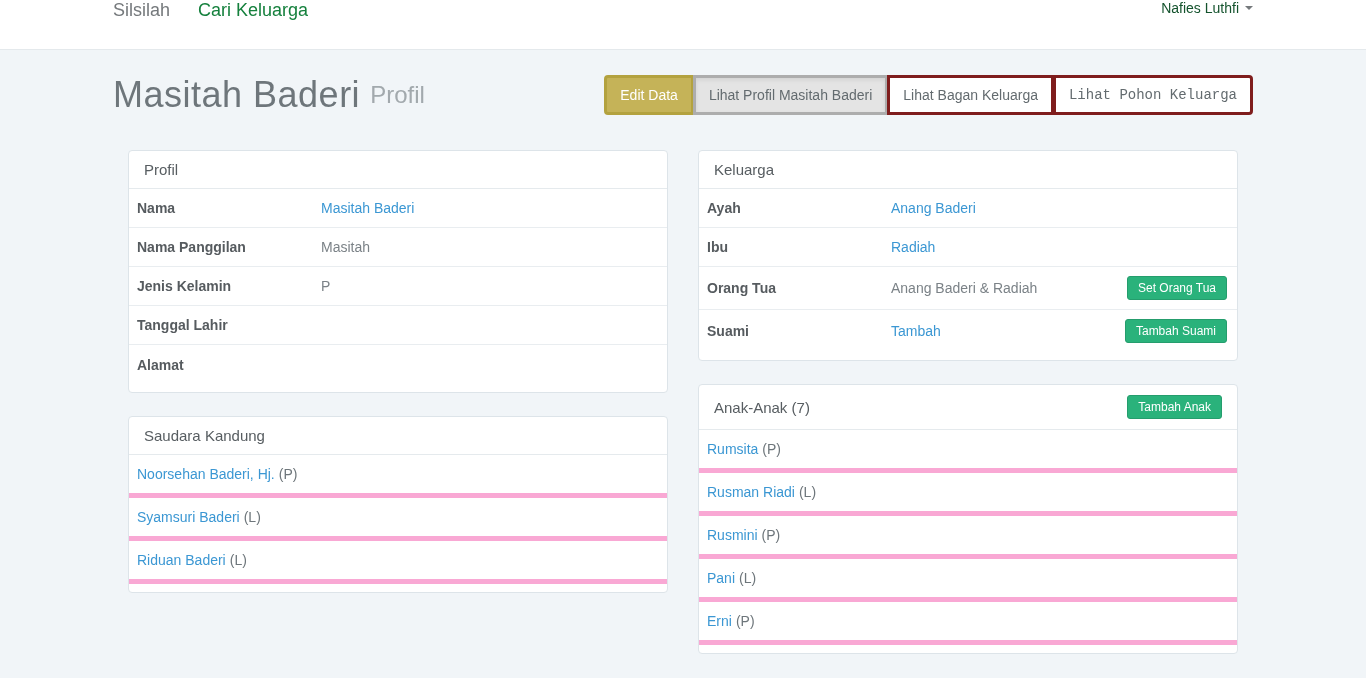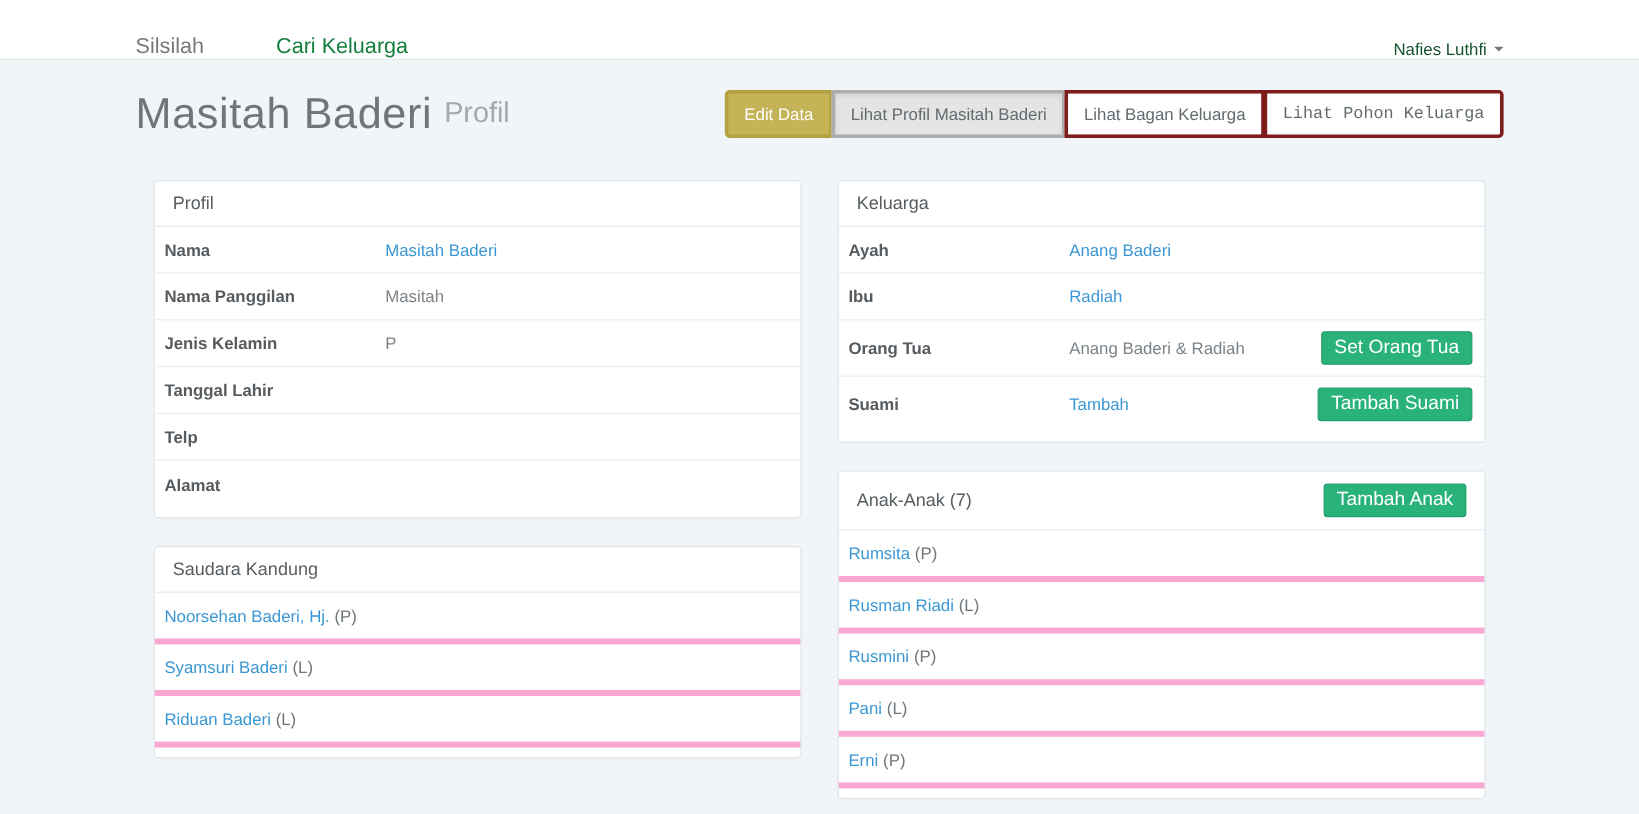--- a/index.html
+++ b/index.html
@@ -16,21 +16,21 @@
   .navbar {
     height: 50px;
     background: #ffffff;
     border-bottom: 1px solid #e4e9ec;
   }
   .container {
     width: 1170px;
     margin: 0 auto;
     padding: 0 15px;
   }
-  .navbar .container { display: flex; align-items: flex-end; height: 100%; gap: 32px; }
+  .navbar .container { display: flex; align-items: flex-start; height: 100%; }
   .brand { font-size: 18px; color: #75797c; margin-right: 28px; cursor: pointer; }
   .nav-link { font-size: 18px; color: #15803d; cursor: pointer; }
   .nav-right { margin-left: auto; display: flex; align-items: center; color: #14532d; cursor: pointer; }
   .caret {
     display: inline-block; margin-left: 6px;
     width: 0; height: 0;
     border-left: 4px solid transparent;
     border-right: 4px solid transparent;
     border-top: 4px solid #75797c;
   }
@@ -92,21 +92,21 @@
   .ilabel { width: 184px; font-weight: bold; color: #565b5f; flex-shrink: 0; }
   .ival { flex: 1; color: #7b8287; }
   .link { color: #3b97d3; cursor: pointer; }
   .gender { color: #6e767b; margin-left: 4px; }
 
   .btn-green {
     background: #2ab27b;
     border: 1px solid #259d6d;
     border-radius: 3px;
     color: #ffffff;
-    font-size: 16px;
+    font-size: 12px;
     padding: 4px 10px;
     cursor: pointer;
     white-space: nowrap;
   }
   .row-action { margin-left: auto; margin-right: 2px; }
 
   .list-row {
     padding: 11px 8px;
     border-bottom: 5px solid #f9a8d4;
     min-height: 43px;
@@ -158,24 +158,20 @@
           </div>
           <div class="irow">
             <div class="ilabel">Jenis Kelamin</div>
             <div class="ival">P</div>
           </div>
           <div class="irow">
             <div class="ilabel">Tanggal Lahir</div>
             <div class="ival"></div>
           </div>
           <div class="irow">
-            <div class="ilabel">Telp</div>
-            <div class="ival"></div>
-          </div>
-          <div class="irow">
             <div class="ilabel">Alamat</div>
             <div class="ival"></div>
           </div>
         </div>
       </div>
 
       <div class="panel">
         <div class="panel-heading">
           <span class="heading-text">Saudara Kandung</span>
         </div>

